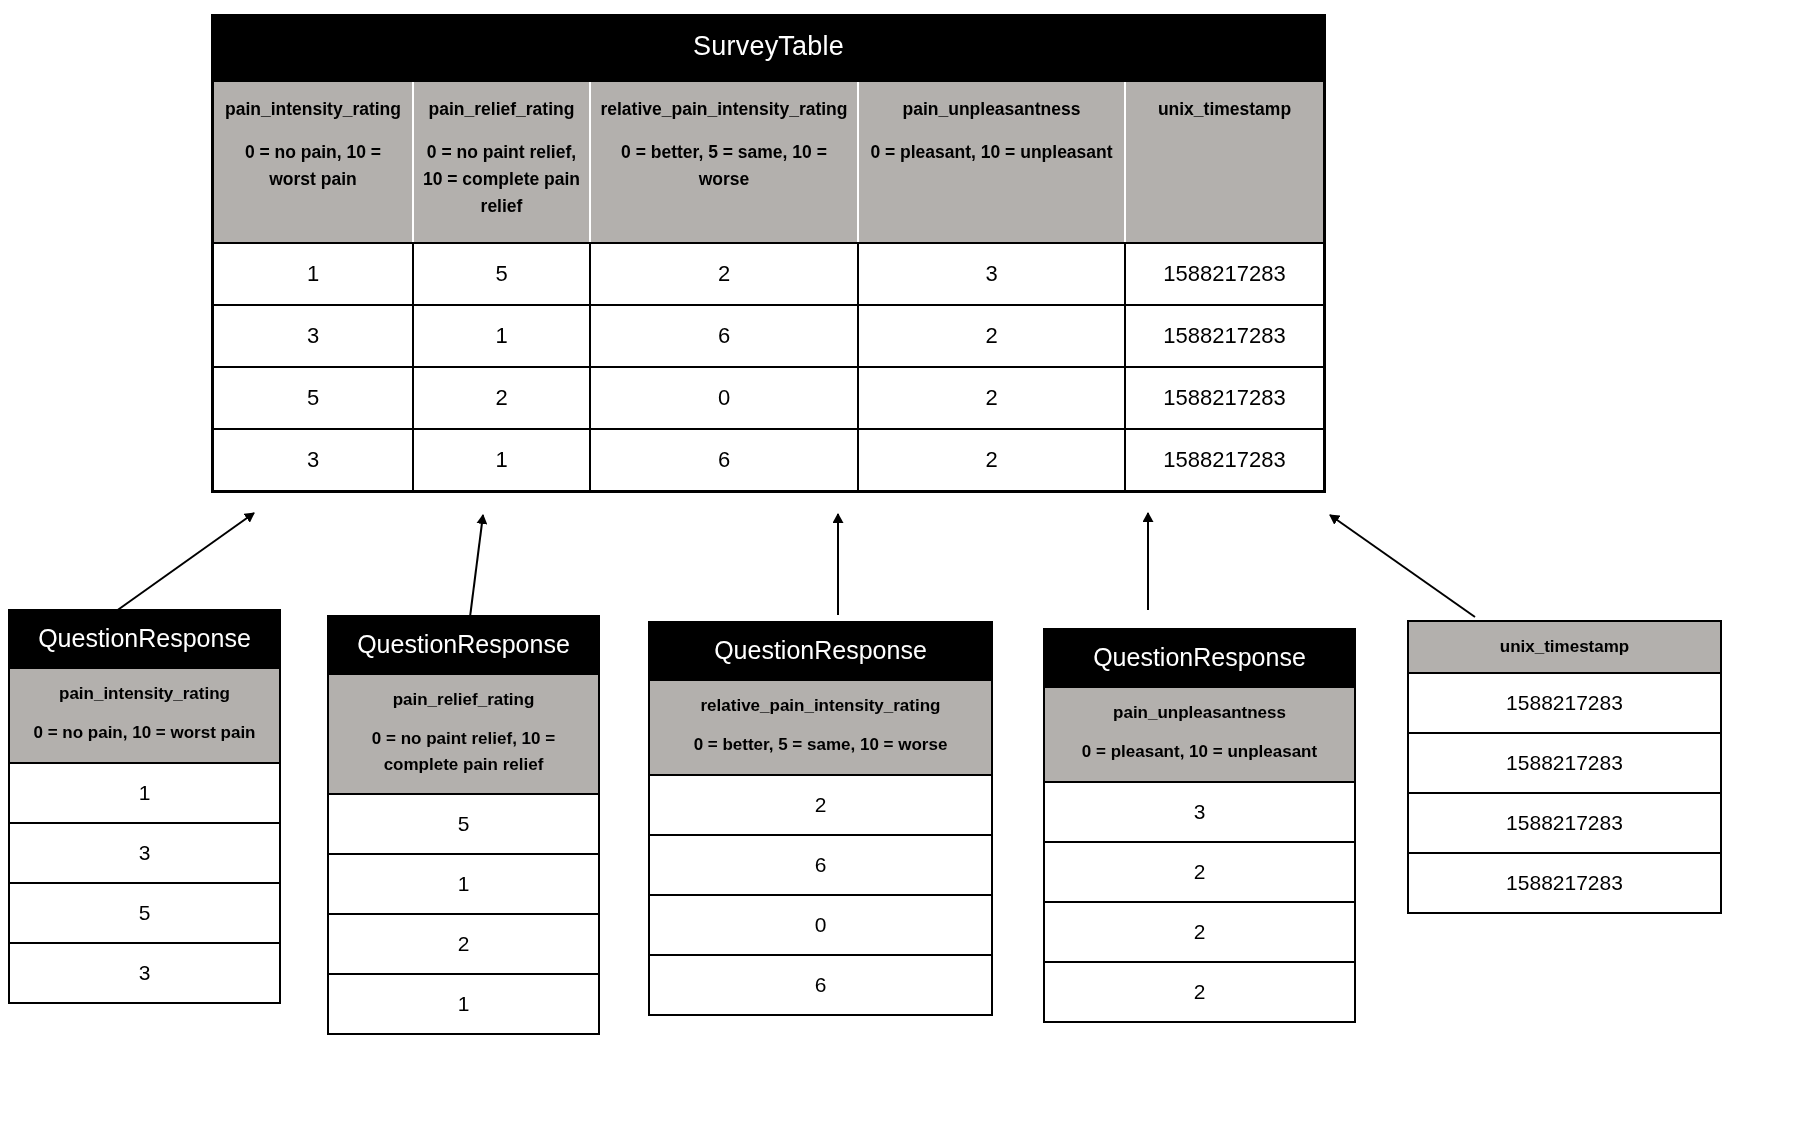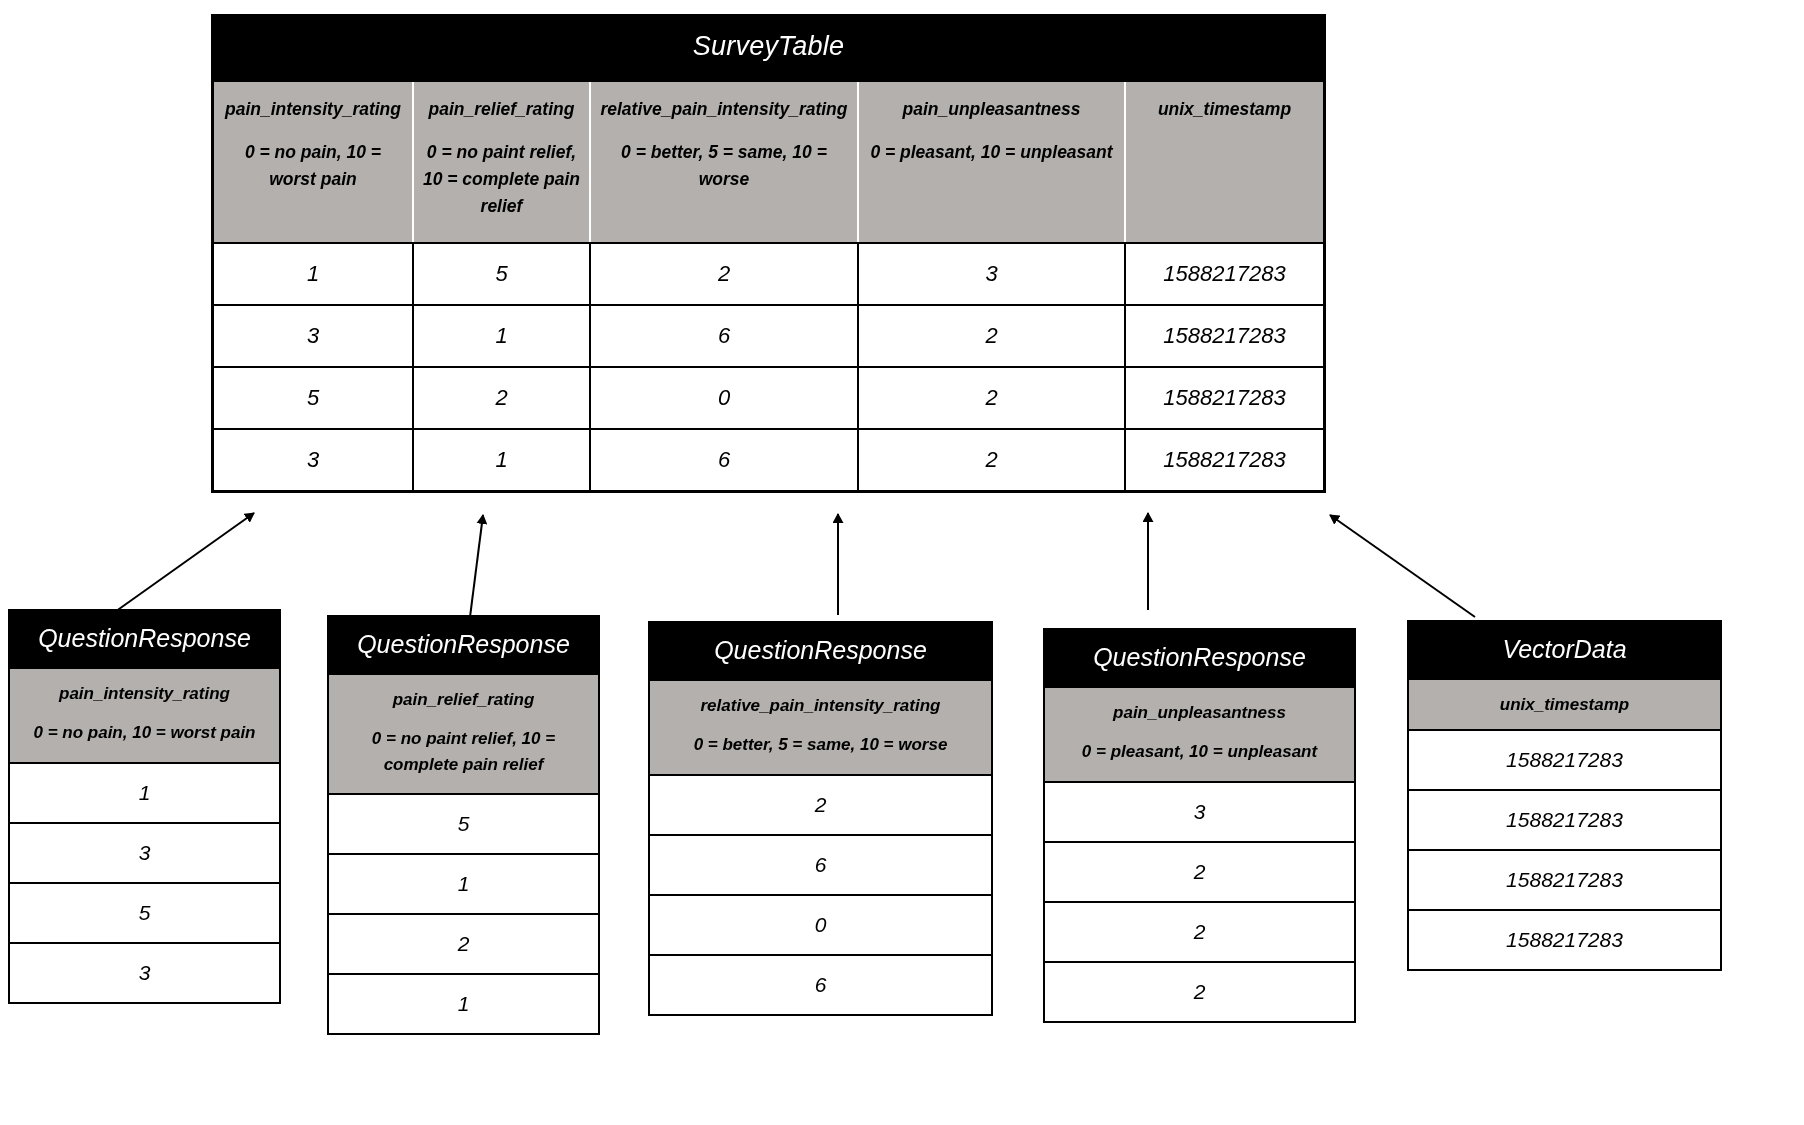--- a/index.html
+++ b/index.html
@@ -13,21 +13,20 @@
     position: relative;
     overflow: hidden;
     font-family: "Liberation Sans", sans-serif;
     color: #000000;
   }
   #stage {
     position: absolute;
     left: 0; top: 0;
     width: 1804px;
     height: 1125px;
-    font-style: italic;
   }
   #arrow-layer {
     position: absolute;
     left: 0; top: 0;
     width: 1804px;
     height: 1125px;
     pointer-events: none;
     z-index: 5;
   }
 
@@ -250,21 +249,20 @@
       <span class="attr-name">pain_unpleasantness</span>
       <span class="attr-desc">0 = pleasant, 10 = unpleasant</span>
     </div>
     <div class="card-val">3</div>
     <div class="card-val">2</div>
     <div class="card-val">2</div>
     <div class="card-val">2</div>
   </div>
 
   <div class="card" style="left:1407px; top:620px; width:315px;">
-    <div class="card-title">VectorData</div>
     <div class="card-attr" style="padding-bottom:12px;">
       <span class="attr-name" style="margin-bottom:0;">unix_timestamp</span>
       <span class="attr-desc"></span>
     </div>
     <div class="card-val">1588217283</div>
     <div class="card-val">1588217283</div>
     <div class="card-val">1588217283</div>
     <div class="card-val">1588217283</div>
   </div>
 

